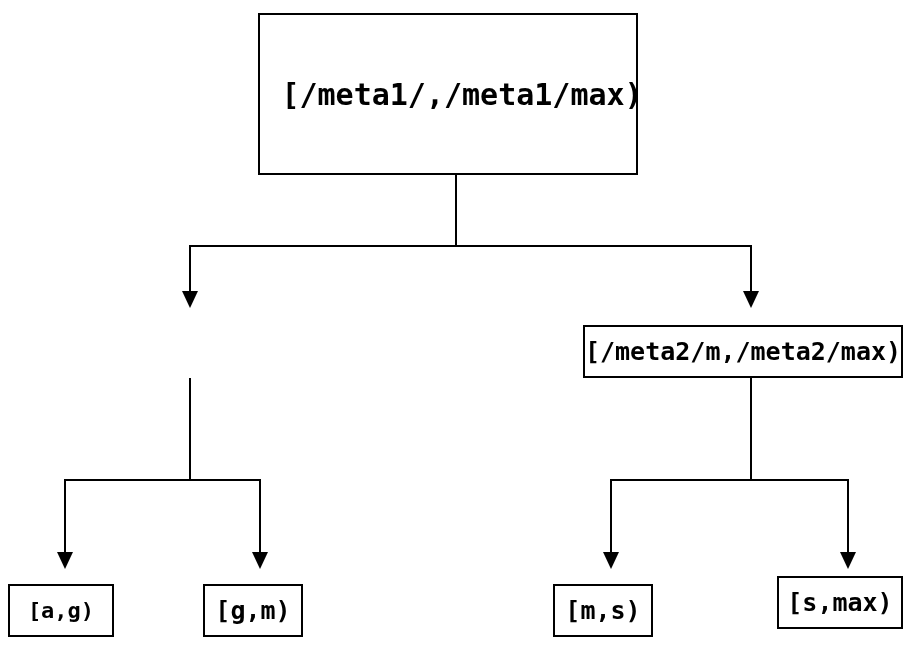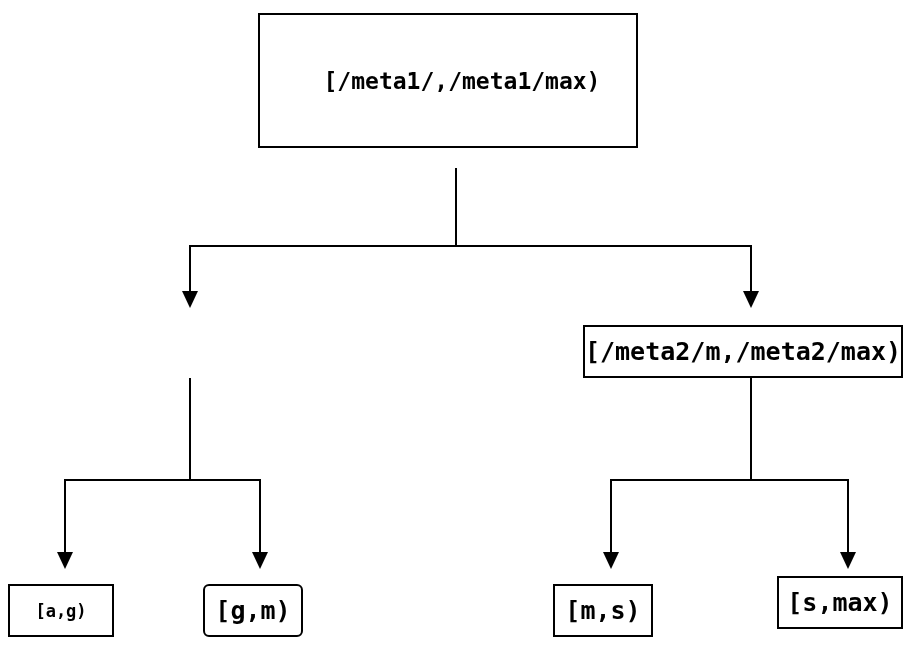--- a/index.html
+++ b/index.html
@@ -36,25 +36,25 @@
     box-sizing: border-box;
     border: 2px solid #000000;
     background: #ffffff;
     color: #000000;
     display: flex;
     align-items: center;
     justify-content: center;
     font-weight: bold;
     white-space: pre;
   }
-  .node-root      { left: 258px; top: 13px;  width: 380px; height: 135px; font-size: 23px; padding-left: 28px; }
+  .node-root      { left: 258px; top: 13px;  width: 380px; height: 162px; font-size: 30px; padding-left: 28px; }
   .node-mid-left  { left: 22px;  top: 325px; width: 323px; height: 53px;  font-size: 25px; padding-left: 20px; }
   .node-mid-right { left: 583px; top: 325px; width: 320px; height: 53px;  font-size: 25px; }
-  .node-leaf-ag   { left: 8px;   top: 584px; width: 106px; height: 53px;  font-size: 17px; }
-  .node-leaf-gm   { left: 203px; top: 584px; width: 100px; height: 53px;  font-size: 25px; border-radius: 6px; }
+  .node-leaf-ag   { left: 8px;   top: 584px; width: 106px; height: 53px;  font-size: 22px; }
+  .node-leaf-gm   { left: 203px; top: 584px; width: 100px; height: 53px;  font-size: 25px; }
   .node-leaf-ms   { left: 553px; top: 584px; width: 100px; height: 53px;  font-size: 25px; }
   .node-leaf-smax { left: 777px; top: 576px; width: 126px; height: 53px;  font-size: 25px; }
 </style>
 </head>
 <body>
 
 <div class="canvas">
 
   <svg class="edges-svg" viewBox="0 0 912 652" xmlns="http://www.w3.org/2000/svg">
 

